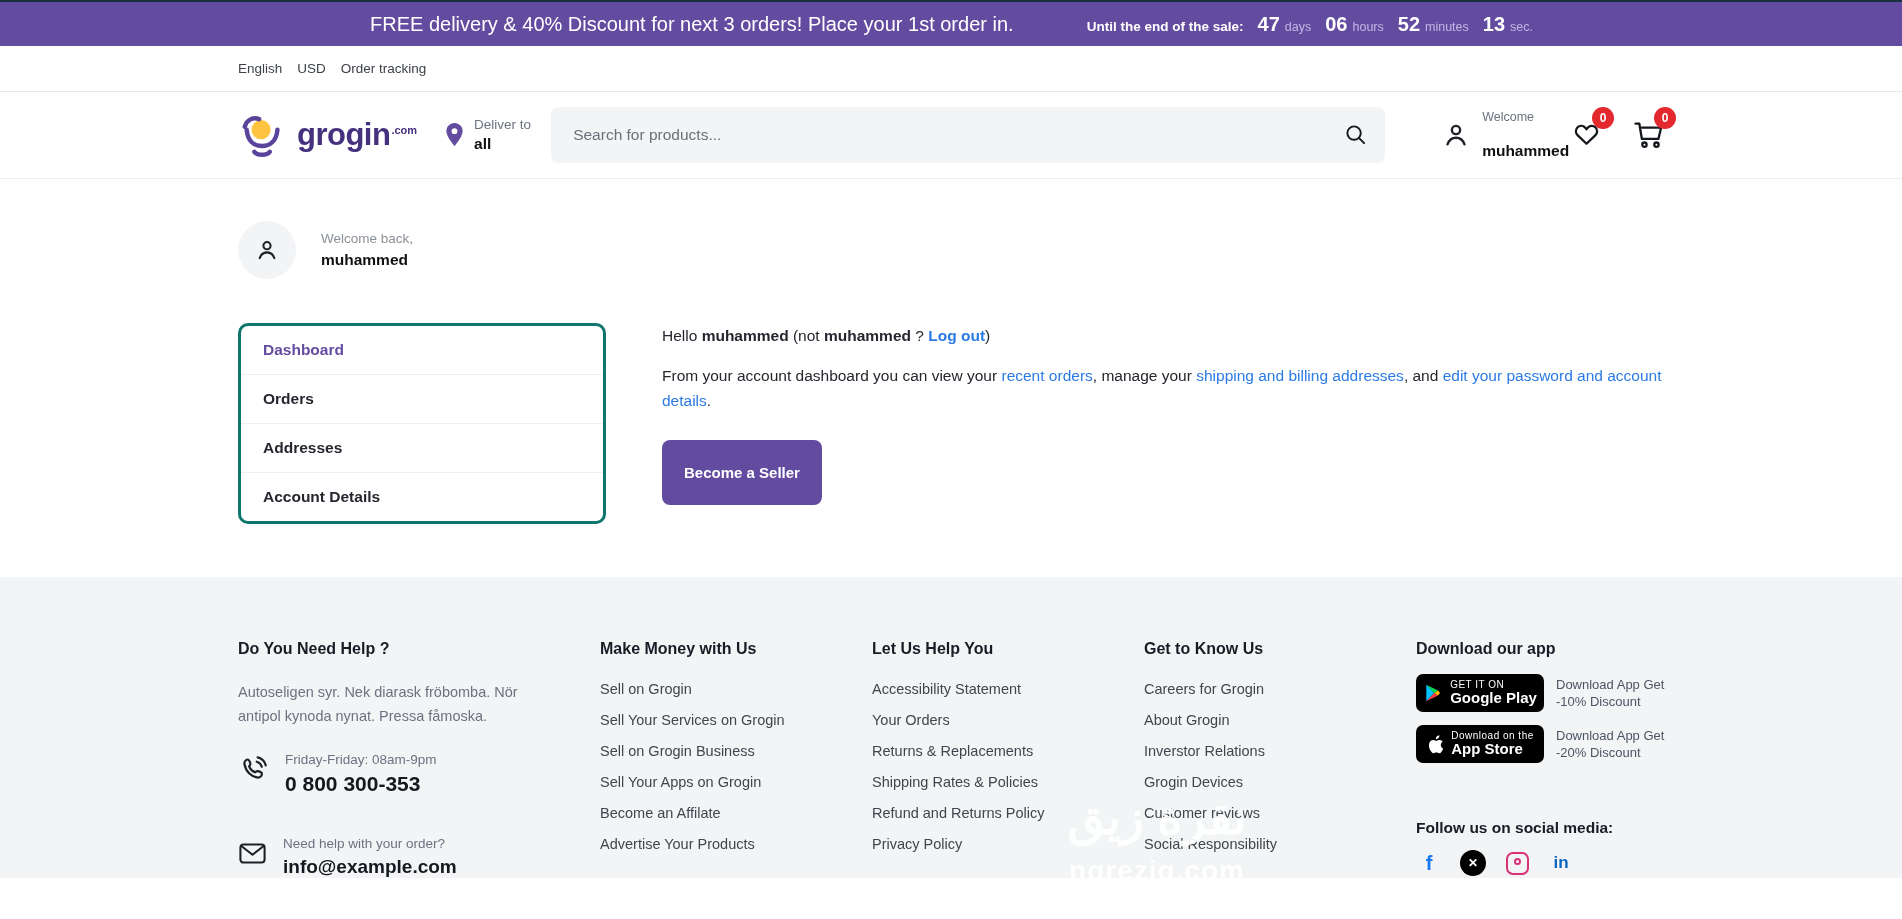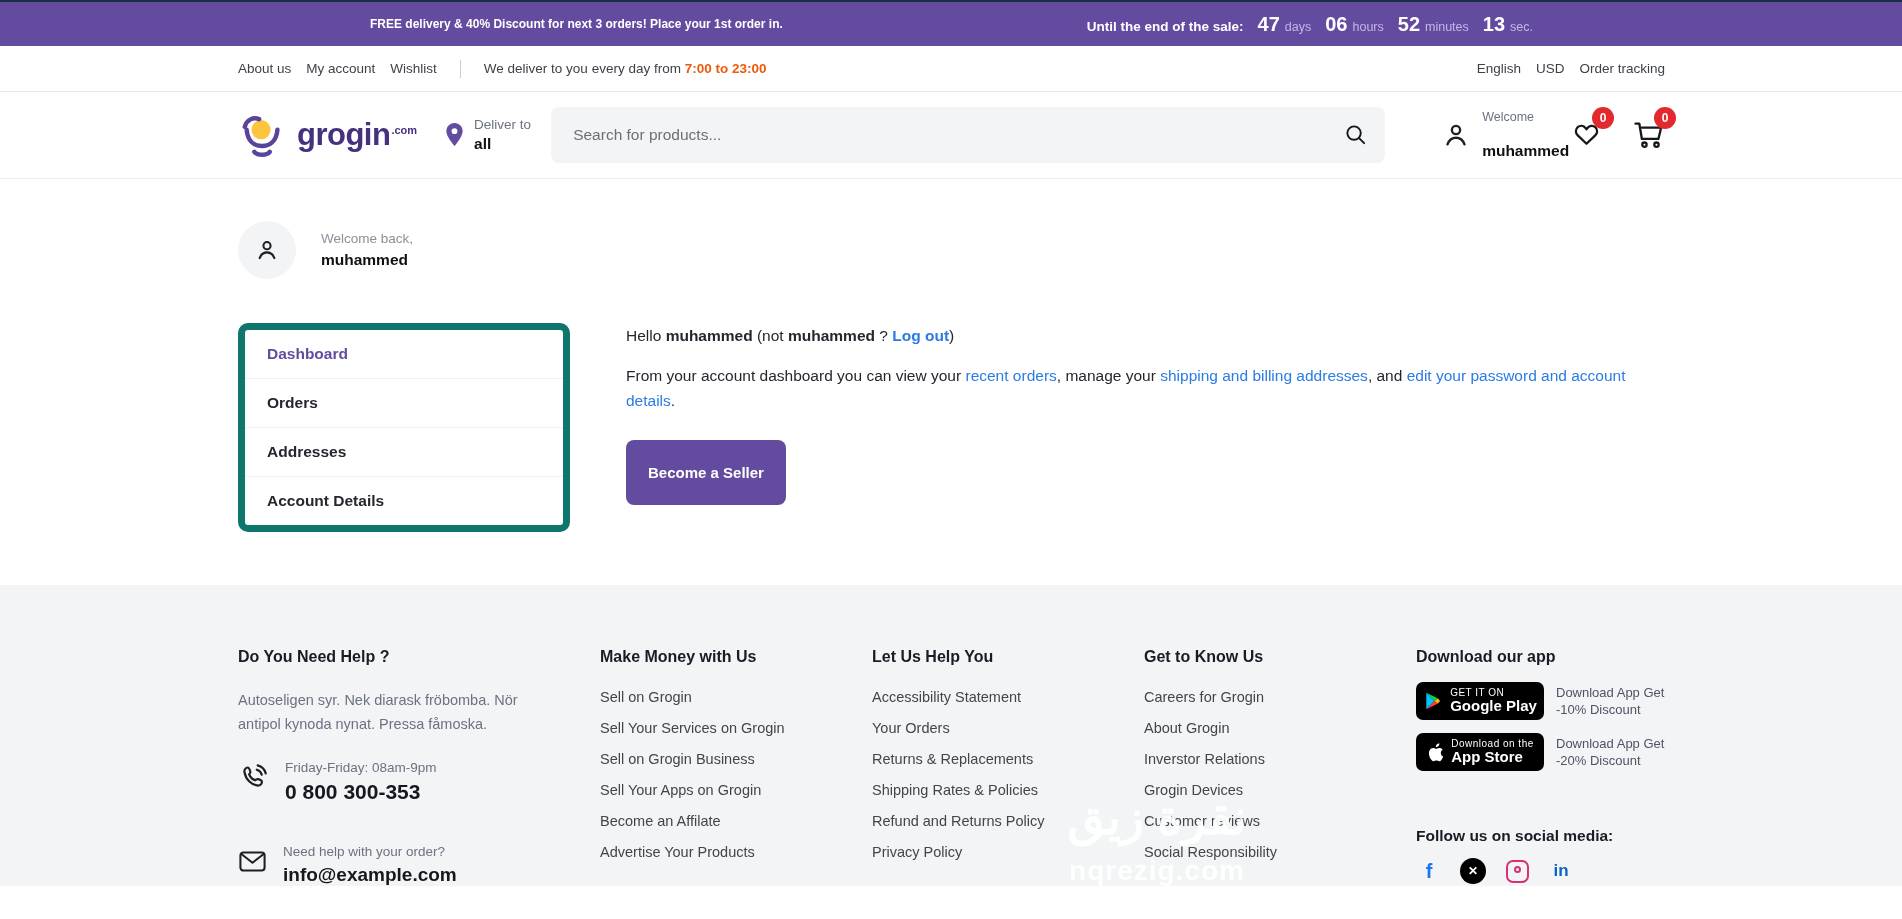--- a/index.html
+++ b/index.html
@@ -7,21 +7,21 @@
     width: 1902px; height: 919px; margin: 0; overflow: hidden;
     background: #fff; color: #111;
     font-family: "Liberation Sans", sans-serif; position: relative;
   }
   .container { width: 1427px; margin-left: 238px; }
 
   
   .topstrip { height: 2px; background: #17313E; }
   .banner { height: 44px; background: #634C9F; color: #fff; display: flex; align-items: center; }
   .banner-inner { display: flex; justify-content: space-between; align-items: center; padding: 0 132px; }
-  .banner-msg { font-size: 12px; font-weight: 700; }
+  .banner-msg { font-size: 20px; font-weight: 400; }
   .countdown { display: flex; align-items: baseline; gap: 14px; }
   .cd-label { font-size: 13.5px; font-weight: 700; }
   .cd-group { display: flex; align-items: baseline; gap: 5px; }
   .cd-num { font-size: 20px; font-weight: 700; }
   .cd-unit { font-size: 12.5px; color: #C3B6E4; }
 
   
   .topnav { height: 46px; border-bottom: 1px solid #E7E8EA; display: flex; align-items: center; font-size: 13.5px; color: #3D4249; }
   .topnav-inner { display: flex; justify-content: space-between; align-items: center; }
   .tn-left, .tn-right { display: flex; align-items: center; gap: 15px; }
@@ -49,21 +49,21 @@
   .icon-wrap { position: relative; width: 32px; height: 32px; cursor: pointer; }
   .count-badge { position: absolute; top: -12px; right: -11px; min-width: 22px; height: 22px; padding: 0 5px; border-radius: 11px; background: #E3282E; color: #fff; font-size: 12px; font-weight: 700; display: flex; align-items: center; justify-content: center; }
 
   
   main .container { padding-top: 42px; padding-bottom: 53px; }
   .welcome-row { display: flex; align-items: center; gap: 25px; }
   .avatar { width: 58px; height: 58px; border-radius: 50%; background: #F3F4F6; display: flex; align-items: center; justify-content: center; }
   .wb-label { font-size: 13.5px; color: #8A9097; margin-bottom: 5px; }
   .wb-name { font-size: 15.5px; font-weight: 700; }
   .dash-row { display: flex; margin-top: 44px; }
-  .menu { width: 332px; flex: none; border: 7px solid #0f766e; border-radius: 10px; overflow: hidden; background: #fff; }
+  .menu { width: 368px; flex: none; border: 3px solid #0f766e; border-radius: 10px; overflow: hidden; background: #fff; }
   .menu-item { padding: 15px 22px; font-size: 15.5px; font-weight: 600; color: #24272E; cursor: pointer; }
   .menu-item + .menu-item { border-top: 1px solid #EEF0F2; }
   .menu-item.active { color: #634C9F; }
   .dash-content { margin-left: 56px; width: 1005px; }
   .hello { margin: 4px 0 0; font-size: 15.5px; color: #24272E; }
   .link { color: #2B7BE4; cursor: pointer; text-decoration: none; }
   .logout-link { font-weight: 600; }
   .desc { margin: 18px 0 0; font-size: 15.5px; line-height: 25px; color: #24272E; }
   .seller-btn { margin-top: 27px; background: #634C9F; color: #fff; border: none; border-radius: 8px; padding: 24px 22px; font-size: 15px; font-weight: 600; font-family: inherit; cursor: pointer; }
 
@@ -130,27 +130,20 @@
       <span class="cd-group">
           <span class="cd-num">13</span>
           <span class="cd-unit">sec.</span>
         </span>
     </div>
   </div>
 </div>
 
 <div class="topnav">
   <div class="container topnav-inner">
-    <div class="tn-left">
-      <span class="tn-link">About us</span>
-      <span class="tn-link">My account</span>
-      <span class="tn-link">Wishlist</span>
-      <span class="vdiv"></span>
-      <span><span>We deliver to you every day from</span> <span class="orange">7:00 to 23:00</span></span>
-    </div>
     <div class="tn-right">
       <span class="tn-link">English</span>
       <span class="tn-link">USD</span>
       <span class="tn-link">Order tracking</span>
     </div>
   </div>
 </div>
 
 <header>
   <div class="container header-inner">

